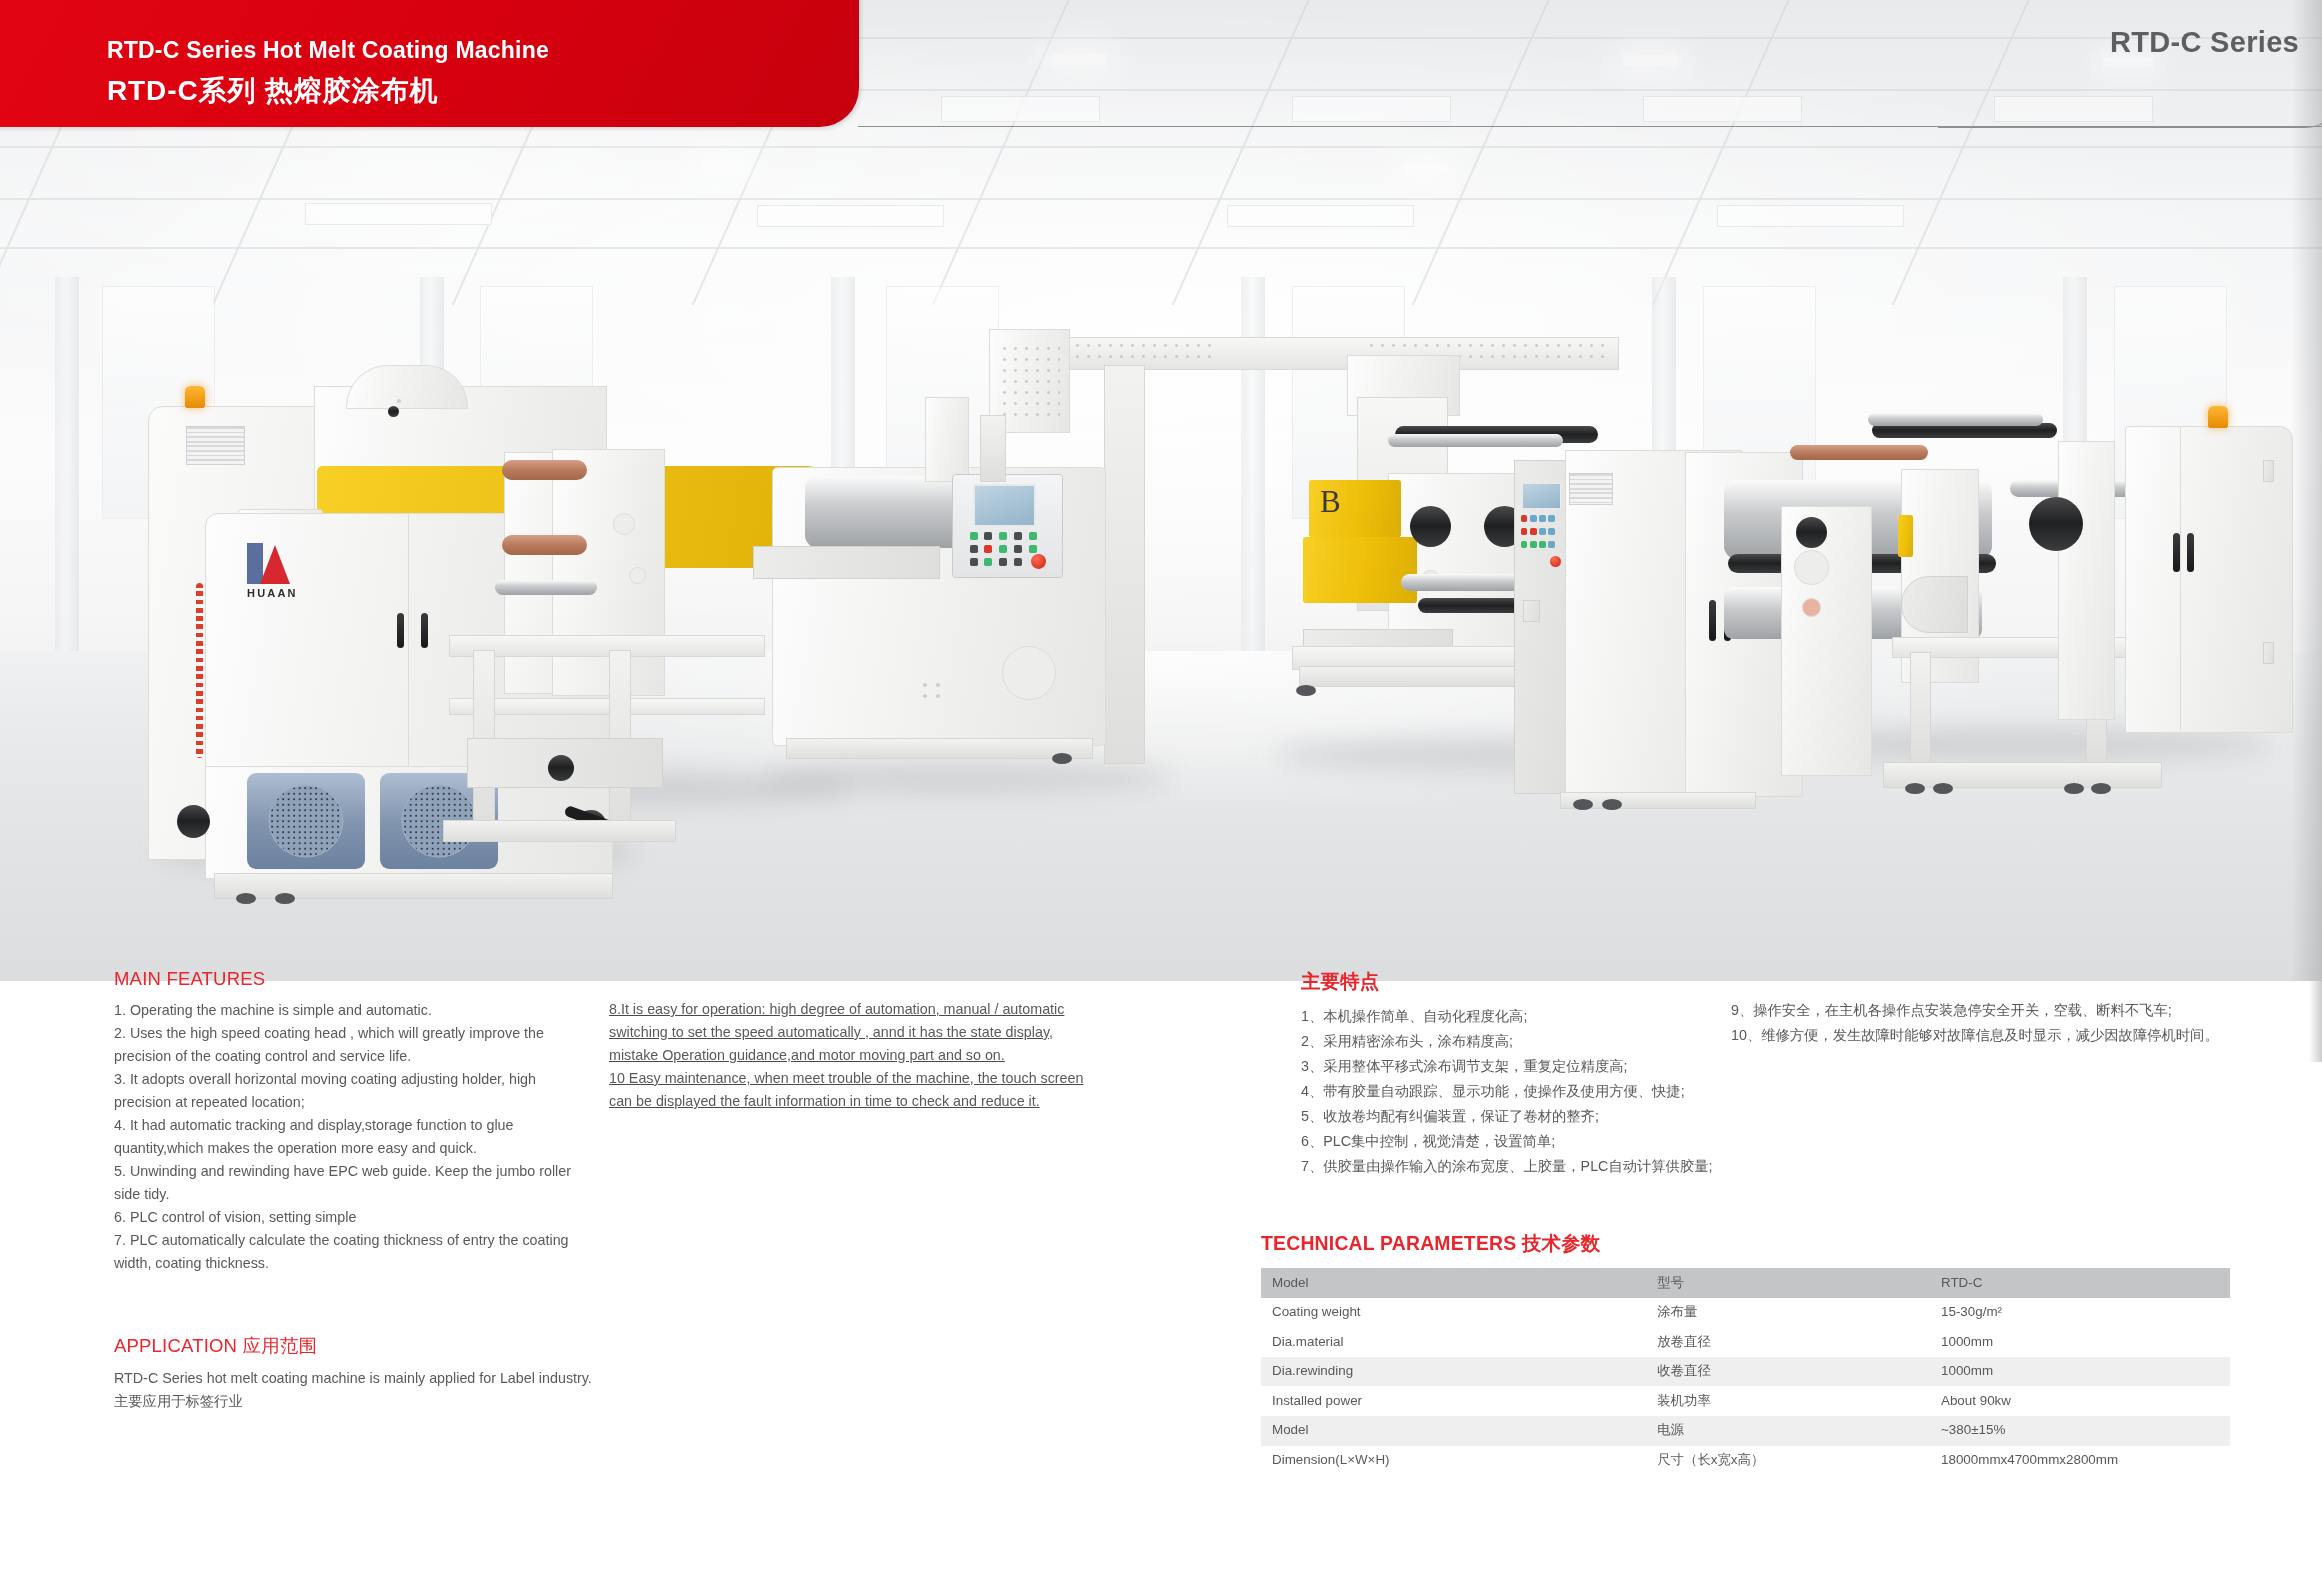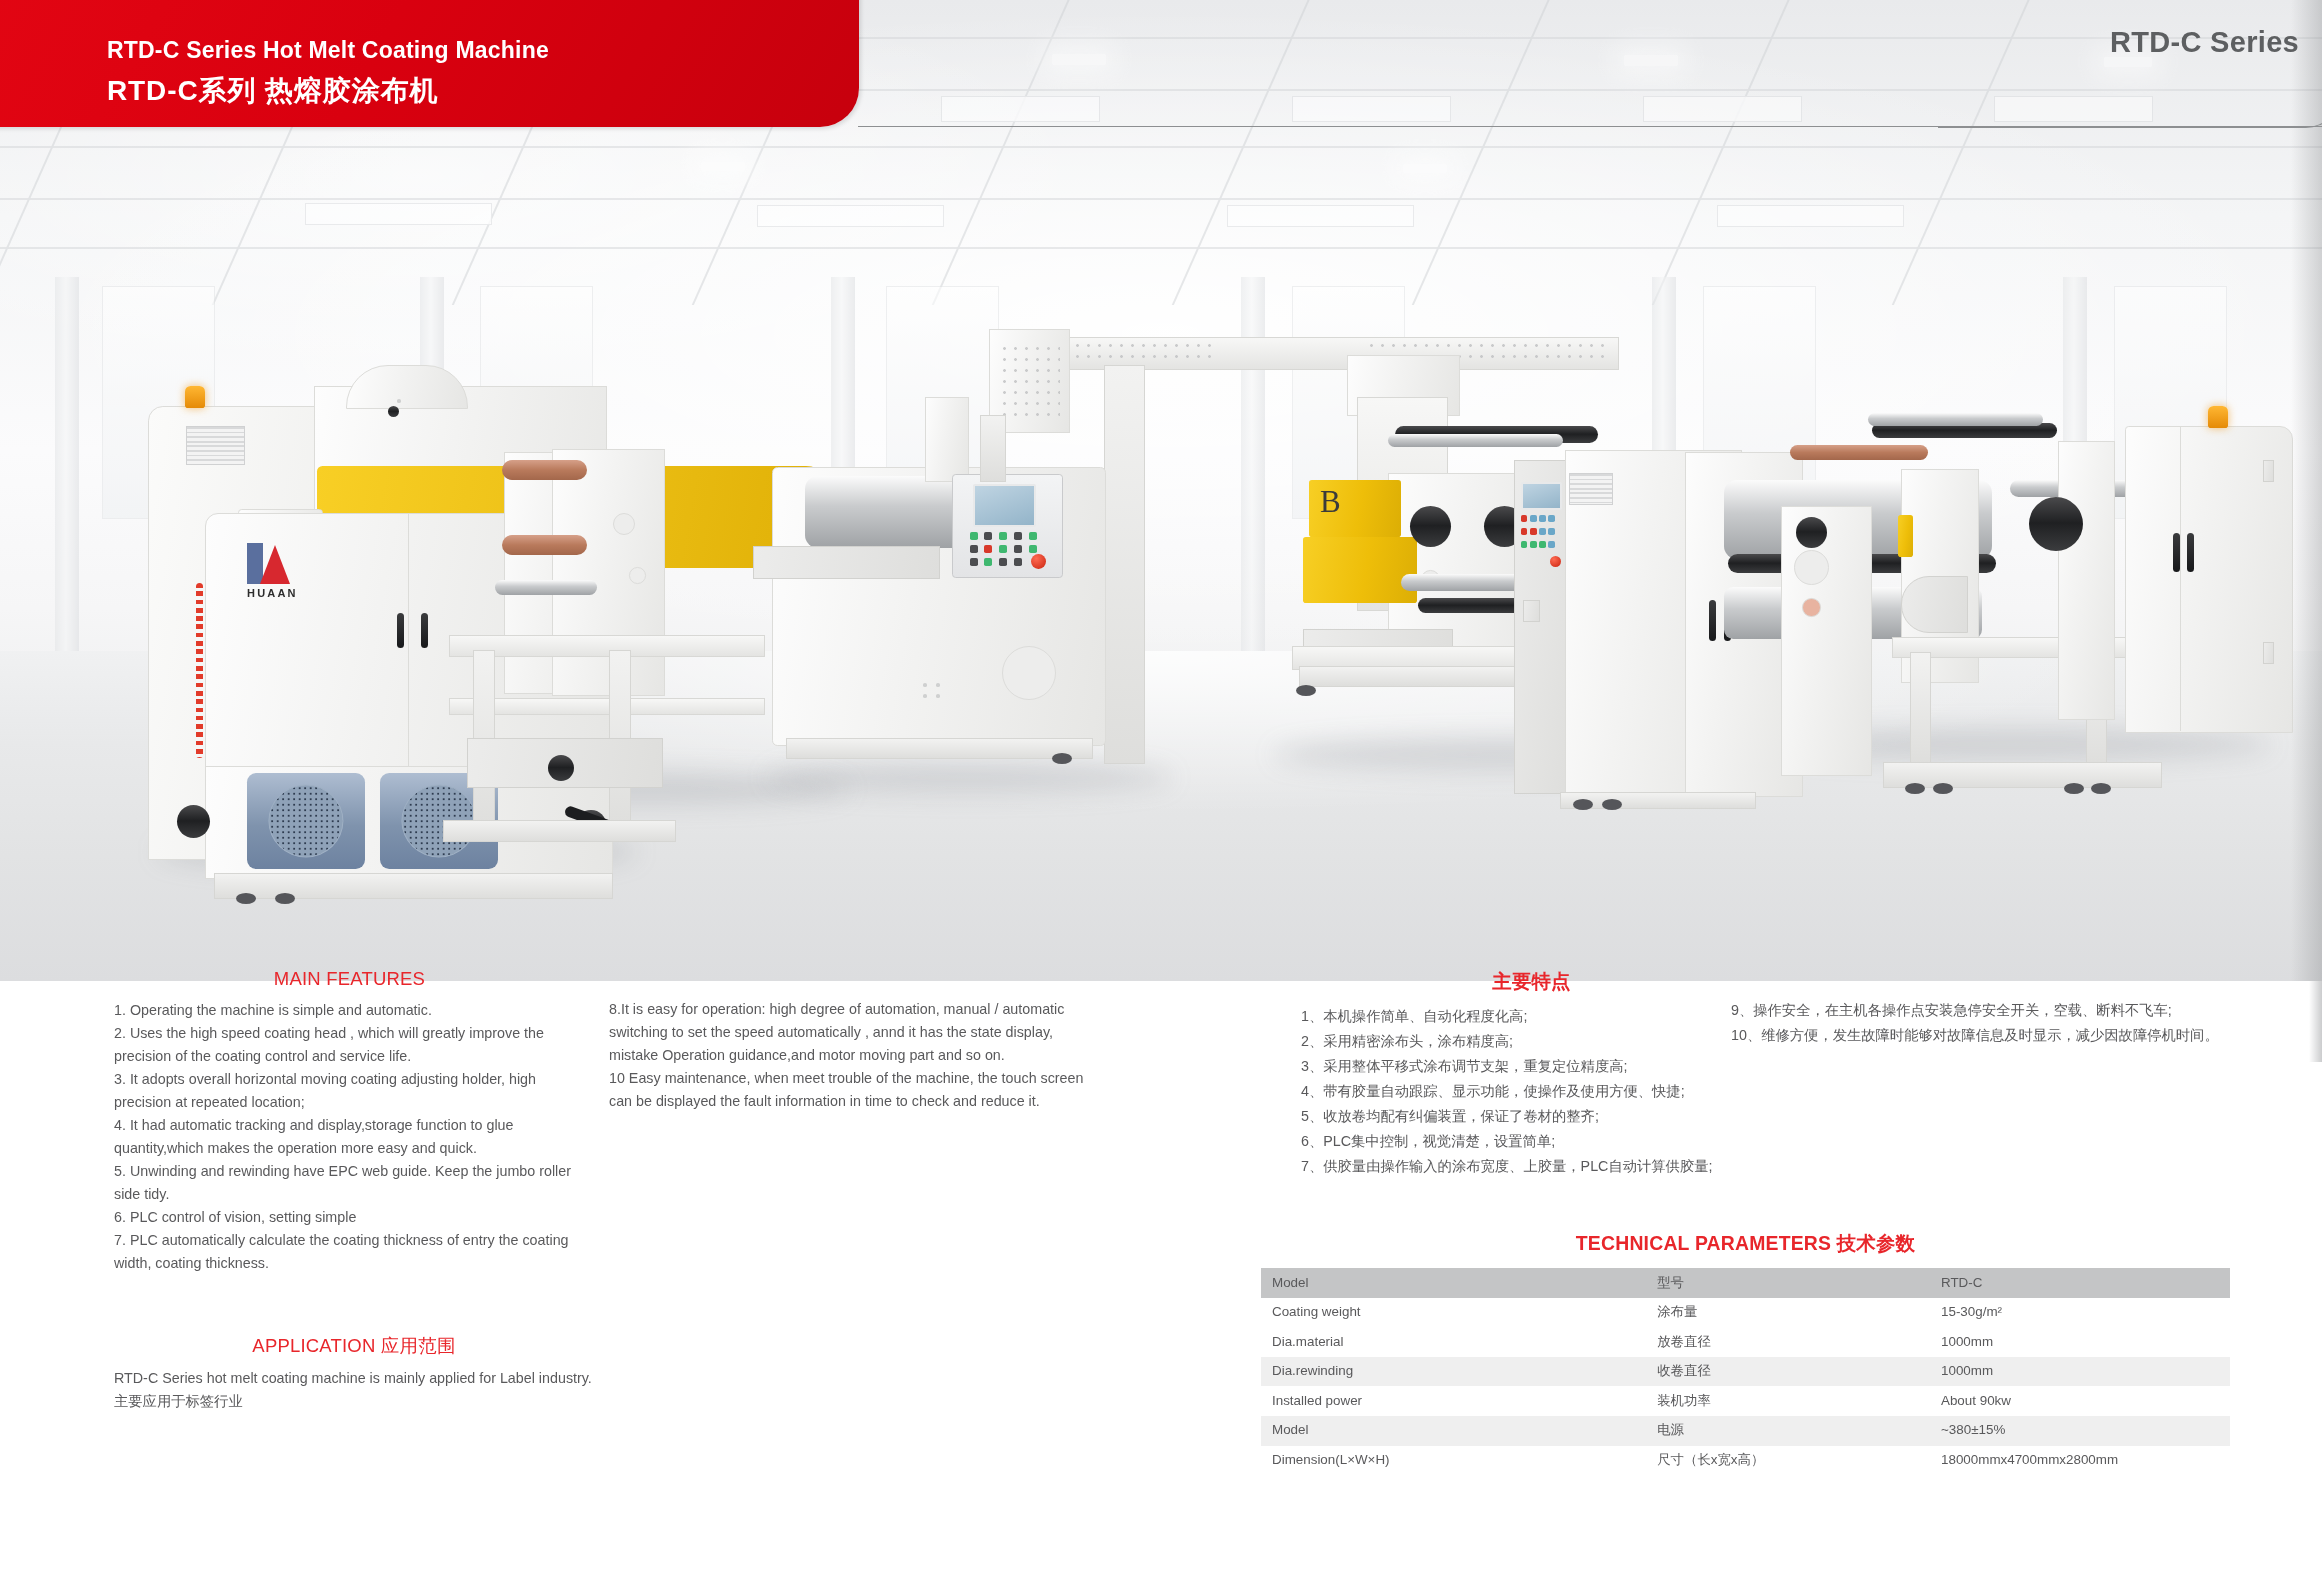--- a/index.html
+++ b/index.html
@@ -99,28 +99,28 @@
     border-bottom-right-radius:35px;z-index:42;pointer-events:none;
   }
   .hdr-title{
     position:absolute;left:1994px;top:26px;width:305px;text-align:right;
     font-size:29px;font-weight:700;color:#5d5f61;letter-spacing:0.3px;z-index:43;
   }
 
   
   .txt-area{position:absolute;left:0;top:981px;width:2322px;height:605px;background:#fff;}
 
-  .sec-head{font-size:18.5px;font-weight:400;color:#e8262b;margin:0 0 9.2px 0;letter-spacing:0.2px;text-align:center;}
+  .sec-head{font-size:18.5px;font-weight:400;color:#e8262b;margin:0 0 9.2px 0;letter-spacing:0.2px;}
   .sec-head.cn{font-weight:700;font-size:19.4px;}
   .para{font-size:14.3px;line-height:23px;color:#59595b;margin:0;}
   .para.cn{font-size:14.3px;line-height:25px;}
   .li{display:block;}
 
   .col-en1{position:absolute;left:114px;top:968px;width:471px;}
-  .col-en2{position:absolute;left:609px;top:998px;width:489px;}
+  .col-en2{position:absolute;left:609px;top:998px;width:489px;text-decoration:underline;}
   .col-app{position:absolute;left:114px;top:1333px;width:480px;}
   .col-cn1{position:absolute;left:1261px;top:968px;width:461px;margin-left:40px;}
   .col-cn2{position:absolute;left:1731px;top:998px;width:498px;}
   .col-tp{position:absolute;left:1261px;top:1230px;width:969px;}
 
   
   .tbl{width:969px;border-collapse:collapse;margin-top:11px;}
   .tbl td{font-size:13.4px;color:#59595b;padding:6.5px 0 6.5px 11px;line-height:16.6px;}
   .tbl td.c1{width:388px;}
   .tbl td.c2{width:286px;}

